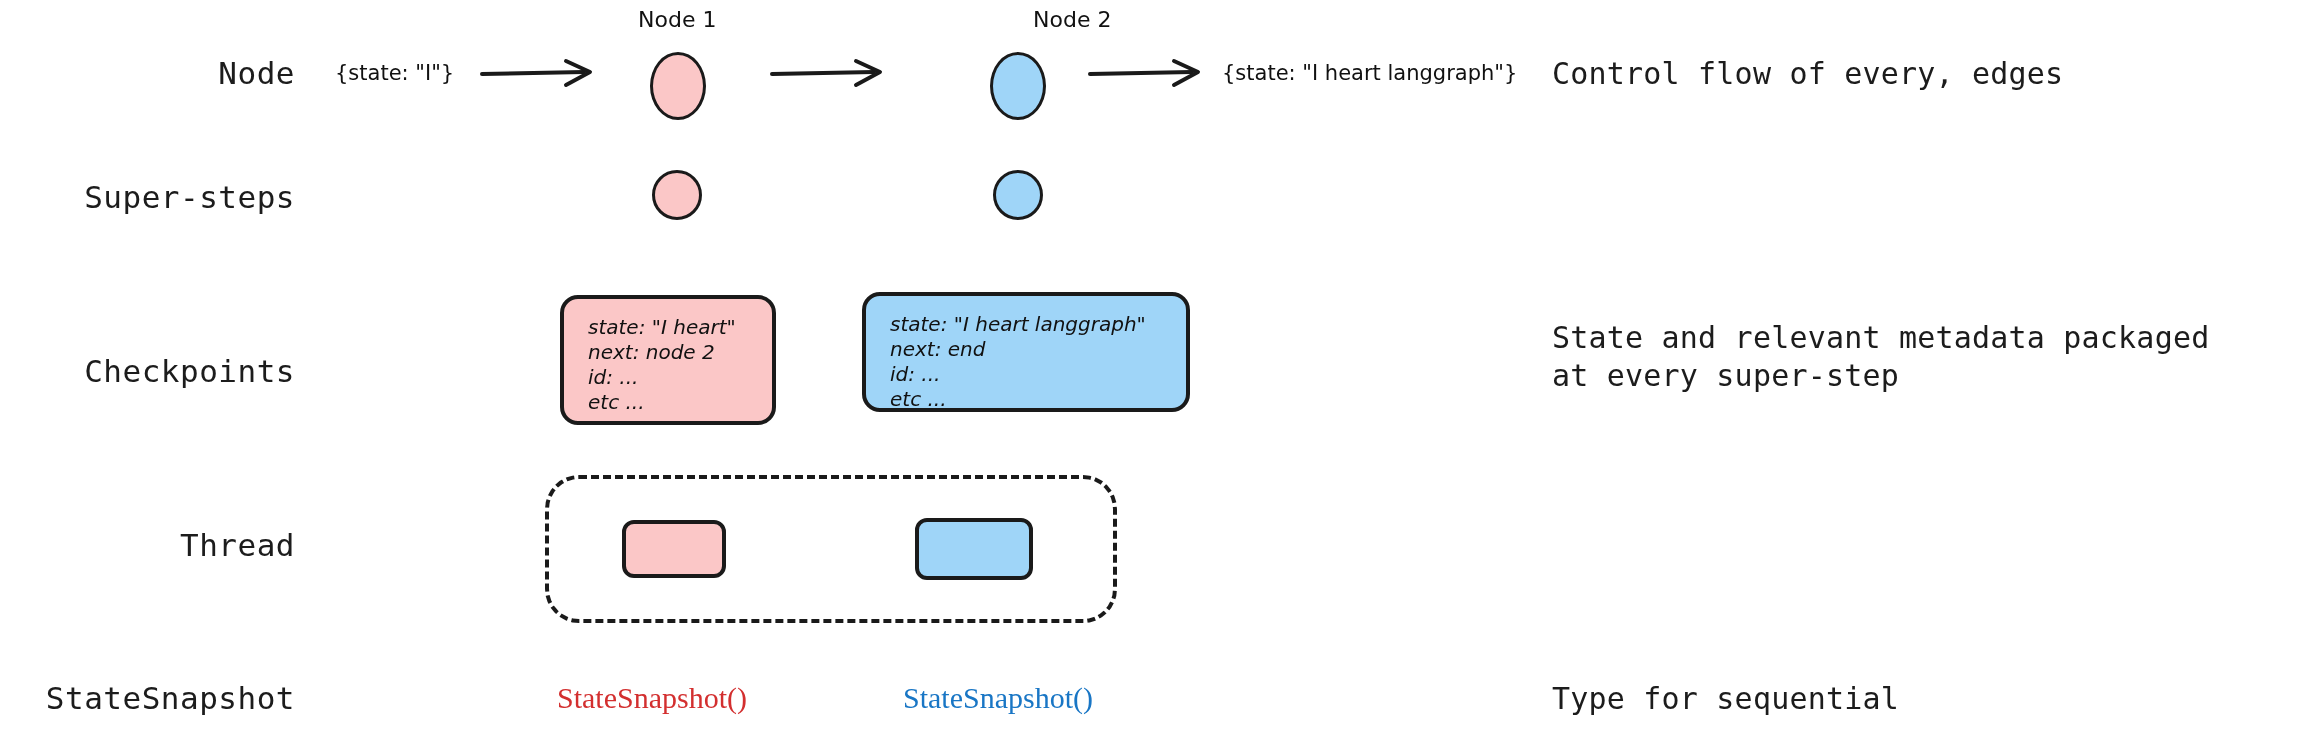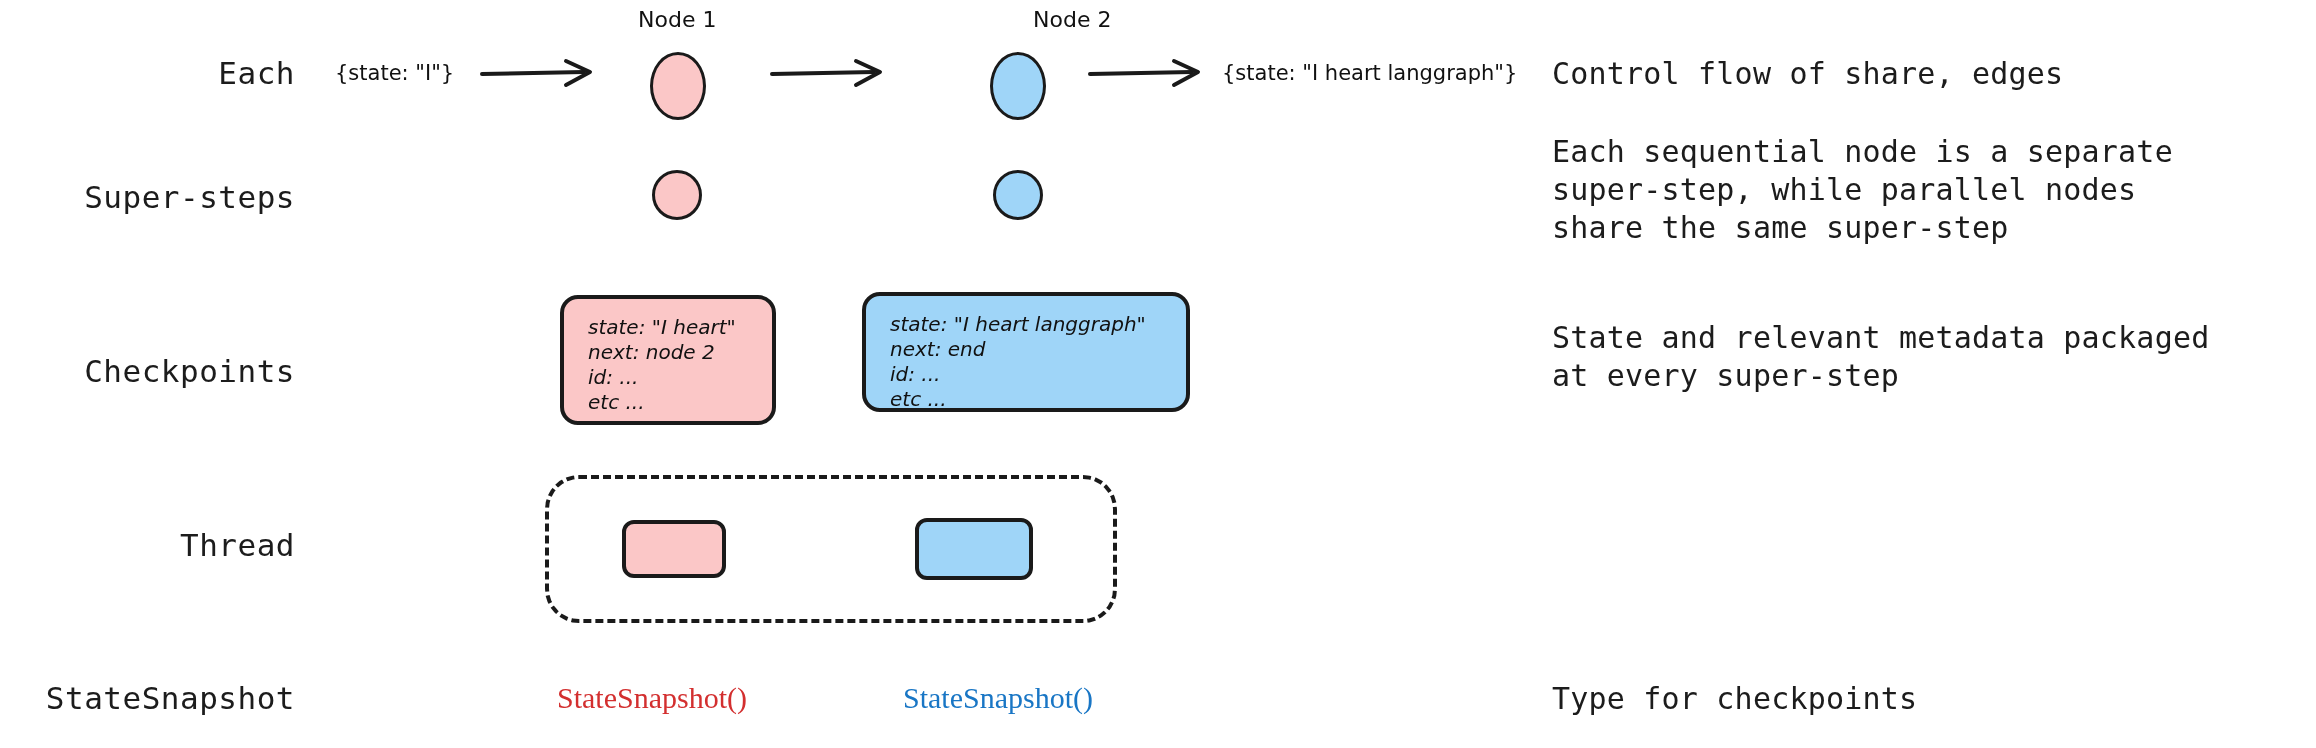--- a/index.html
+++ b/index.html
@@ -120,33 +120,30 @@
   
   .arrow {
     position: absolute;
   }
 </style>
 </head>
 <body>
 
 <div class="canvas">
 
-  <div class="row-label" style="top:58px;">Each</div>
+  <div class="row-label" style="top:58px;">Node</div>
   <div class="row-label" style="top:182px;">Super-steps</div>
   <div class="row-label" style="top:356px;">Checkpoints</div>
   <div class="row-label" style="top:530px;">Thread</div>
   <div class="row-label" style="top:683px;margin-left:24px;">StateSnapshot</div>
 
-  <div class="desc" style="top:55px;">Control flow of share, edges</div>
-  <div class="desc" style="top:133px;">Each sequential node is a separate
-super-step, while parallel nodes
-share the same super-step</div>
+  <div class="desc" style="top:55px;">Control flow of every, edges</div>
   <div class="desc" style="top:307px;margin-top:12px;">State and relevant metadata packaged
 at every super-step</div>
-  <div class="desc" style="top:680px;">Type for checkpoints</div>
+  <div class="desc" style="top:680px;">Type for sequential</div>
 
   <div class="hand" style="left:335px; top:63px;">{state: "I"}</div>
 
   <svg class="arrow" style="left:480px; top:58px;" width="120" height="30" viewBox="0 0 120 30">
     <path d="M2 16 L104 14" stroke="#1a1a1a" stroke-width="4" stroke-linecap="round" fill="none"></path>
     <path d="M86 3 L110 14 L86 27" stroke="#1a1a1a" stroke-width="4" stroke-linecap="round" stroke-linejoin="round" fill="none"></path>
   </svg>
 
   <div class="hand hand-node-cap" style="left:638px; top:9px;">Node 1</div>
   <div class="node-ellipse" style="left:650px; top:52px; width:56px; height:68px; background:#fbc7c7;"></div>

